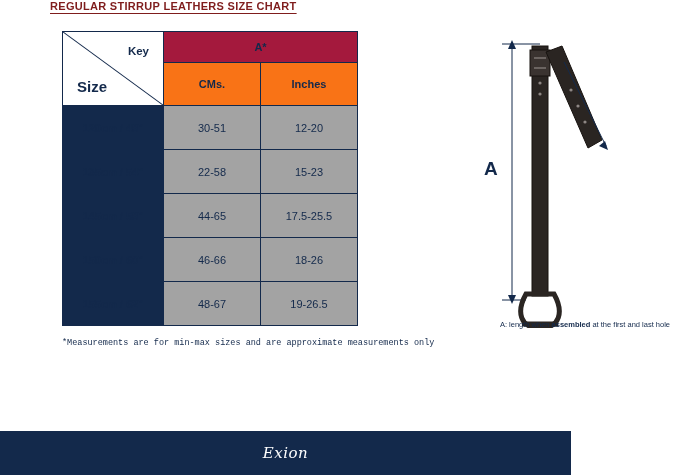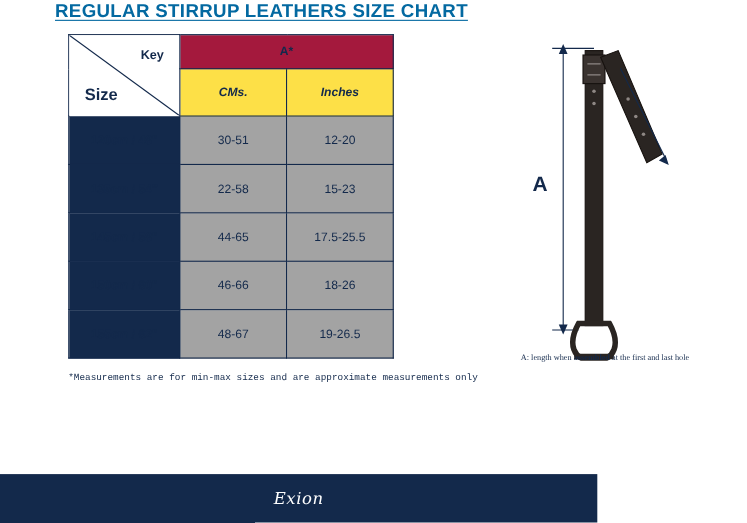--- a/index.html
+++ b/index.html
@@ -12,24 +12,24 @@
     background: #ffffff;
     font-family: "Liberation Sans", sans-serif;
     color: #1b2a4a;
     position: relative;
     overflow: hidden;
   }
   .page-title {
     position: absolute;
     left: 50px;
     top: 0px;
-    font-size: 17px;
+    font-size: 11px;
     font-weight: bold;
     letter-spacing: 0.3px;
-    color: #0369a1;
+    color: #7f1d1d;
     text-decoration: underline;
     text-underline-offset: 3px;
   }
 
   
   .chart-table {
     position: absolute;
     left: 62px;
     top: 31px;
     width: 296px;
@@ -73,29 +73,28 @@
   }
   .a-head {
     background: #a4193d;
     color: #ffffff;
     font-size: 11.5px;
     font-weight: bold;
     height: 30px;
     border-color: #a4193d;
   }
   .unit-head {
-    background: #fde047;
+    background: #f97316;
     color: #ffffff;
     font-size: 10.5px;
     font-weight: bold;
     height: 42px;
     border-color: #a4193d;
     border-top: 1px solid #ffffff;
     width: 98px;
-    font-style: italic;
   }
   .unit-head.sep {
     border-left: 1px solid #ffffff;
     text-align: center;
   }
   .size-cell {
     background: #13294b;
     color: #ffffff;
     font-size: 10.5px;
     font-weight: bold;
@@ -125,43 +124,43 @@
     left: 440px;
     top: 28px;
     width: 230px;
     height: 300px;
   }
   .diagram-caption {
     position: absolute;
     left: 430px;
     top: 320px;
     width: 240px;
-    text-align: center;
+    text-align: right;
     font-size: 7.5px;
     color: #13294b;
-    font-family: Liberation Serif, serif;
   }
   .diagram-caption b { font-weight: bold; }
   .a-letter {
     position: absolute;
     left: 44px;
     top: 130px;
     font-size: 19px;
     font-weight: bold;
     color: #13294b;
   }
 
   
   .footer {
     position: absolute;
     left: 0;
     bottom: 0;
     width: 543px;
     height: 44px;
     background: #13294b;
+    padding-left: 28px;
   }
   .footer .brand {
     position: absolute;
     left: 0; right: 0;
     top: 13px;
     text-align: center;
     color: #ffffff;
     font-family: "DejaVu Serif", serif;
     font-style: italic;
     font-size: 15px;

